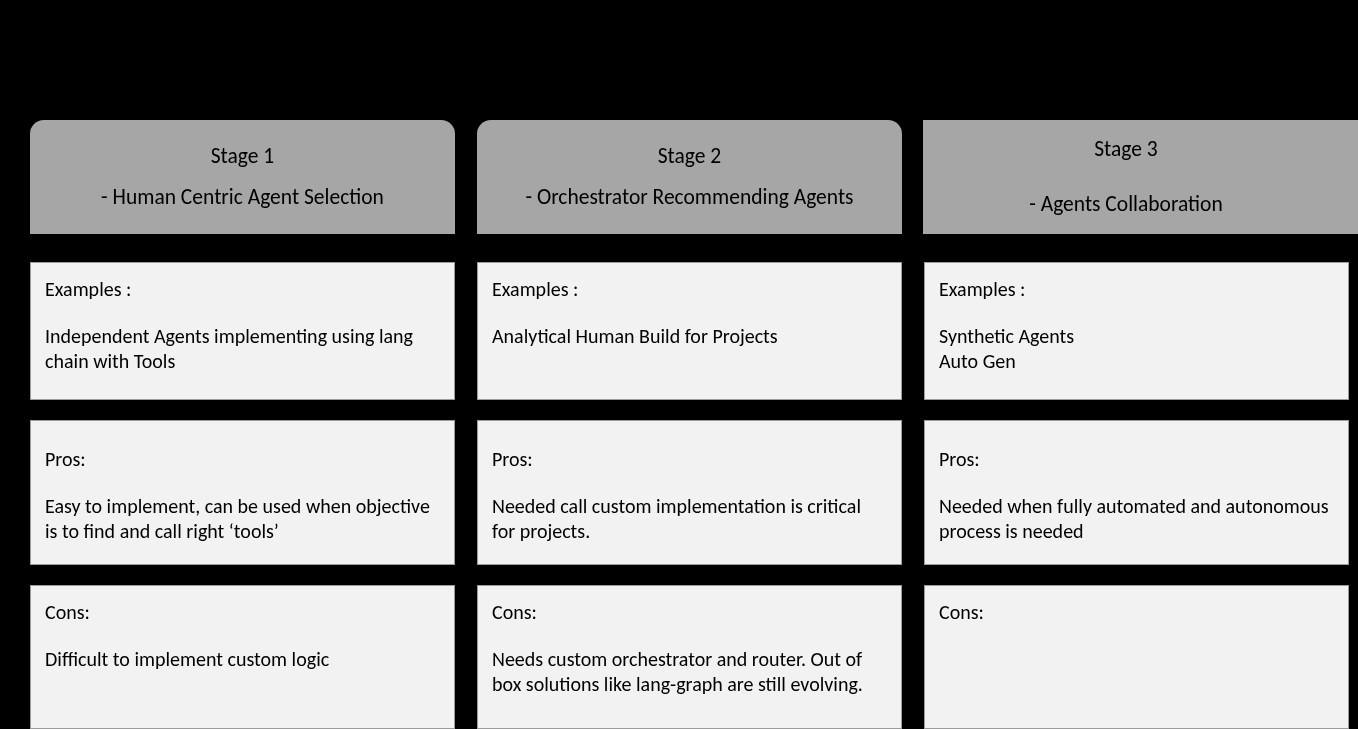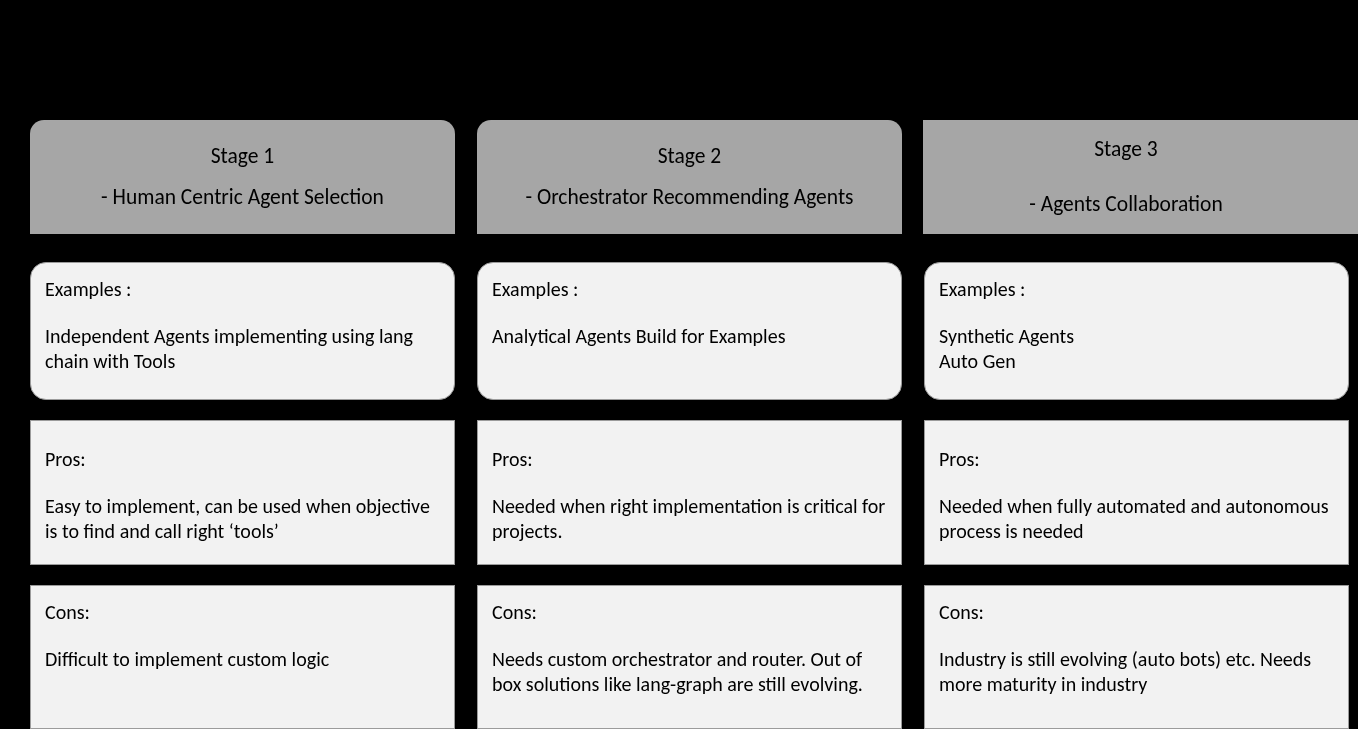--- a/index.html
+++ b/index.html
@@ -69,21 +69,21 @@
 
   .cards { display: flex; flex-direction: column; gap: 20px; }
   .card {
     background: #f2f2f2;
     border: 1px solid #9b9b9b;
     padding: 14px 14px 14px 14px;
     font-size: 20px;
     line-height: 1.25;
   }
   .card .heading { margin-bottom: 22px; }
-  .card.examples { height: 138px; padding-top: 14px; border-radius: 16px; }
+  .card.examples { height: 138px; padding-top: 14px; }
   .card.pros { height: 145px; padding-top: 26px; }
   .card.cons { height: 144px; padding-top: 14px; }
   .stage-col.last .card { width: 425px; }
 </style>
 </head>
 <body>
 
 <div class="stage-wrap">
 
   <div class="stage-col">
@@ -110,25 +110,25 @@
 
   <div class="stage-col">
     <div class="stage-header">
       <div class="stage-title">Stage 2</div>
       <div class="stage-sub">- Orchestrator Recommending Agents</div>
     </div>
     <div style="height:28px"></div>
     <div class="cards">
       <div class="card examples">
         <div class="heading">Examples :</div>
-        <div>Analytical Agents Build for Examples</div>
+        <div>Analytical Human Build for Projects</div>
       </div>
       <div class="card pros">
         <div class="heading">Pros:</div>
-        <div>Needed when right implementation is critical for projects.</div>
+        <div>Needed call custom implementation is critical for projects.</div>
       </div>
       <div class="card cons">
         <div class="heading">Cons:</div>
         <div>Needs custom orchestrator and router. Out of box solutions like lang-graph are still evolving.</div>
       </div>
     </div>
   </div>
 
   <div class="stage-col last">
     <div class="stage-header arrow">
@@ -143,18 +143,17 @@
         <div class="heading">Examples :</div>
         <div style="white-space:pre-line">Synthetic Agents
 Auto Gen</div>
       </div>
       <div class="card pros">
         <div class="heading">Pros:</div>
         <div>Needed when fully automated and autonomous process is needed</div>
       </div>
       <div class="card cons">
         <div class="heading">Cons:</div>
-        <div>Industry is still evolving (auto bots) etc. Needs more maturity in industry</div>
       </div>
     </div>
   </div>
 
 </div>
 
 </body></html>

